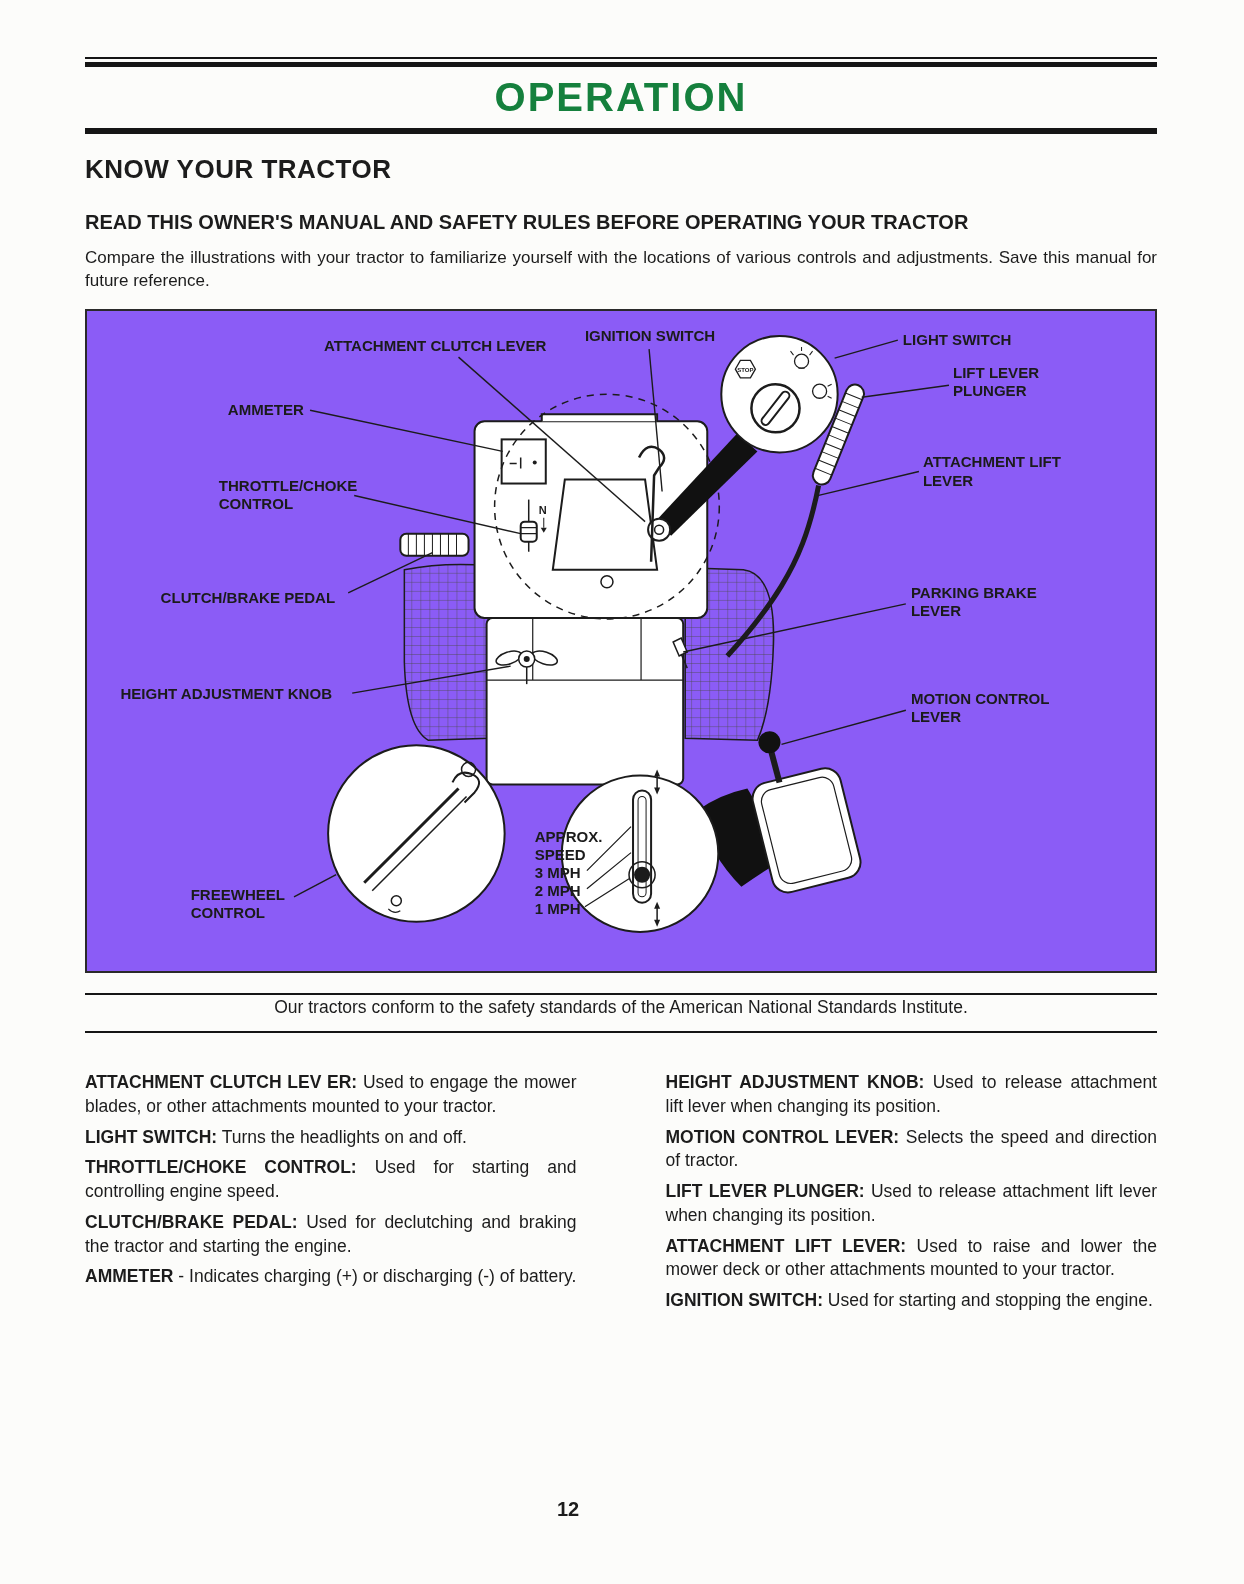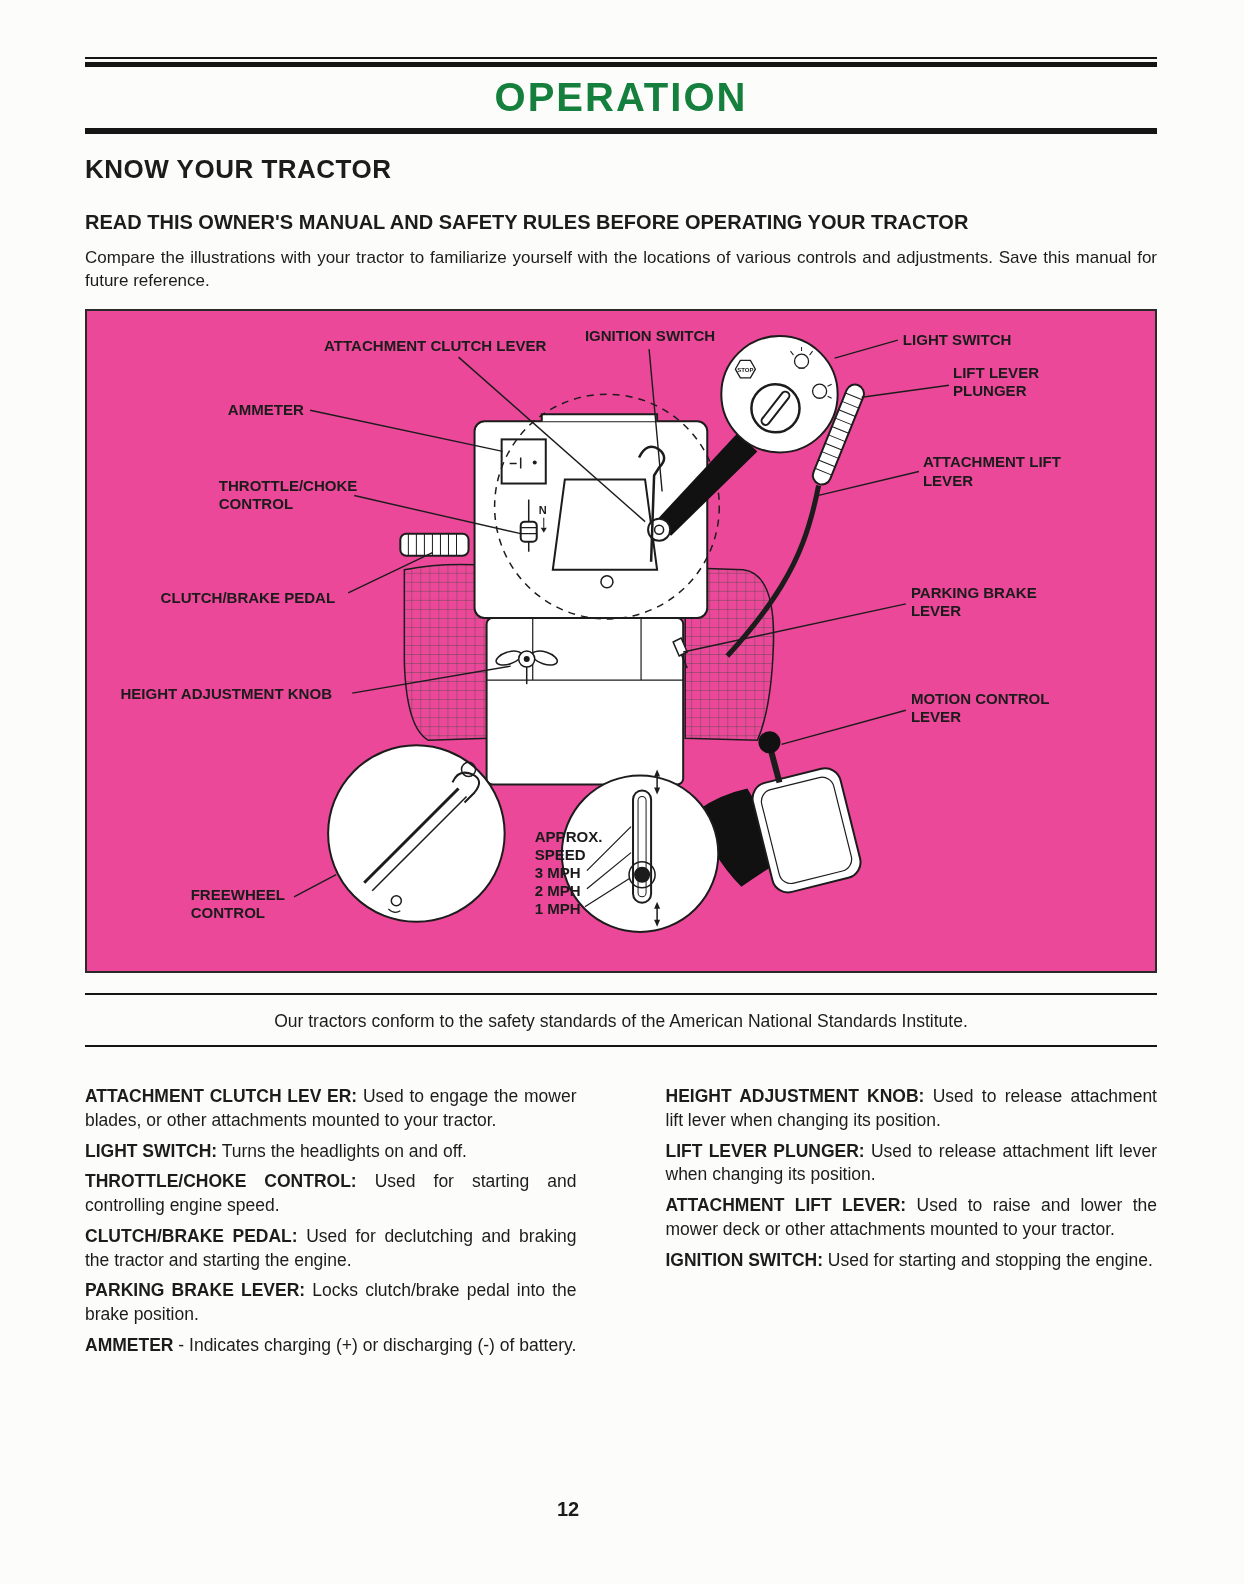--- a/index.html
+++ b/index.html
@@ -15,28 +15,28 @@
   .rule-double .inner{margin-top:3px;border-top:5px solid #151515;}
   .main-title{
     text-align:center;font-size:40px;font-weight:bold;
     letter-spacing:2px;margin:8px 0 8px;color:#15803d;
   }
   .rule-thick{border-top:6px solid #151515;}
   .section-heading{font-size:26px;font-weight:bold;margin-top:20px;letter-spacing:.5px;}
   .sub-heading{font-size:20px;font-weight:bold;margin-top:26px;}
   .intro{font-size:17px;line-height:1.38;margin-top:12px;text-align:justify;}
   .figure-box{
-    margin-top:16px;border:2px solid #2a2a2a;height:660px;background:#ec4899;
+    margin-top:16px;border:2px solid #2a2a2a;height:660px;background:#8b5cf6;
     position:relative;overflow:hidden;
   }
   .figure-box svg{width:100%;height:100%;display:block;}
   .fig-caption{text-align:center;font-weight:bold;font-size:19px;margin-top:8px;}
   .standards{
     margin-top:20px;border-top:2px solid #151515;border-bottom:2px solid #151515;
-    text-align:center;font-size:17.5px;padding:16px 0 13px;
+    text-align:center;font-size:17.5px;padding:2px 0 13px;
   }
   .definitions{margin-top:38px;display:flex;gap:89px;font-size:17.5px;line-height:1.36;}
   .def-col{flex:1;min-width:0;}
   .def{margin:0 0 7px;text-align:justify;}
   .def b{font-weight:bold;}
   .page-number{
     position:absolute;left:0;top:1498px;width:1136px;
     text-align:center;font-size:20px;font-weight:bold;
   }
   
@@ -256,34 +256,34 @@
       </p>
       <p class="def">
         <b>THROTTLE/CHOKE CONTROL:</b>
         <span>Used for starting and controlling engine speed.</span>
       </p>
       <p class="def">
         <b>CLUTCH/BRAKE PEDAL:</b>
         <span>Used for declutching and braking the tractor and starting the engine.</span>
       </p>
       <p class="def">
-        <b>PARKING BRAKE LEVER:</b>
-        <span>Locks clutch/brake pedal into the brake position.</span>
-      </p>
-      <p class="def">
         <b>AMMETER</b>
         <span>- Indicates charging (+) or discharging (-) of battery.</span>
       </p>
     </div>
     <div class="def-col">
       <p class="def">
         <b>HEIGHT ADJUSTMENT KNOB:</b>
         <span>Used to release attachment lift lever when changing its position.</span>
       </p>
       <p class="def">
+        <b>MOTION CONTROL LEVER:</b>
+        <span>Selects the speed and direction of tractor.</span>
+      </p>
+      <p class="def">
         <b>LIFT LEVER PLUNGER:</b>
         <span>Used to release attachment lift lever when changing its position.</span>
       </p>
       <p class="def">
         <b>ATTACHMENT LIFT LEVER:</b>
         <span>Used to raise and lower the mower deck or other attachments mounted to your tractor.</span>
       </p>
       <p class="def">
         <b>IGNITION SWITCH:</b>
         <span>Used for starting and stopping the engine.</span>

